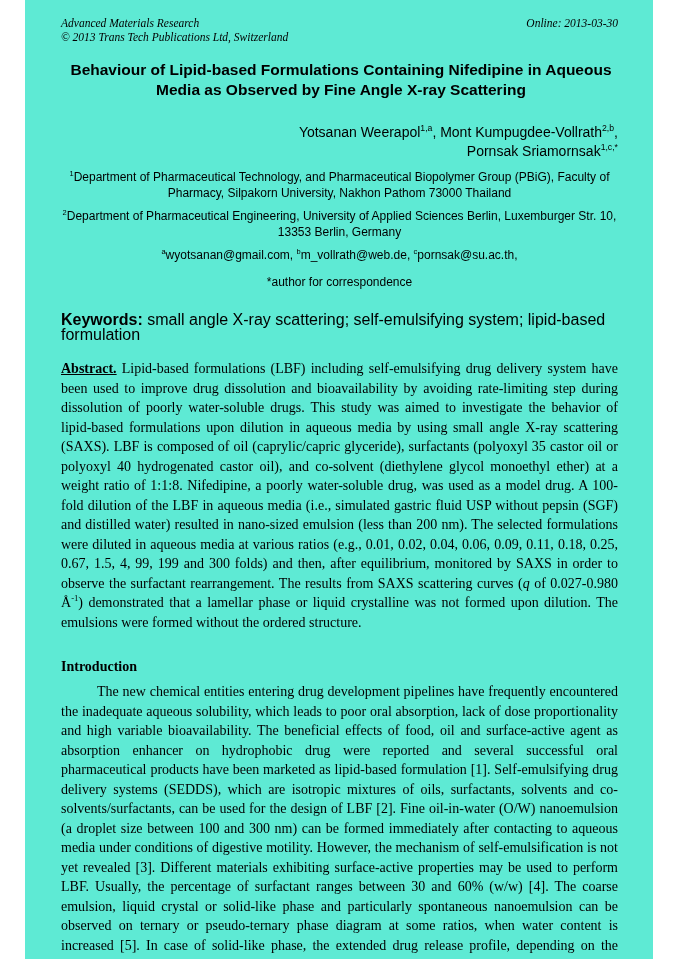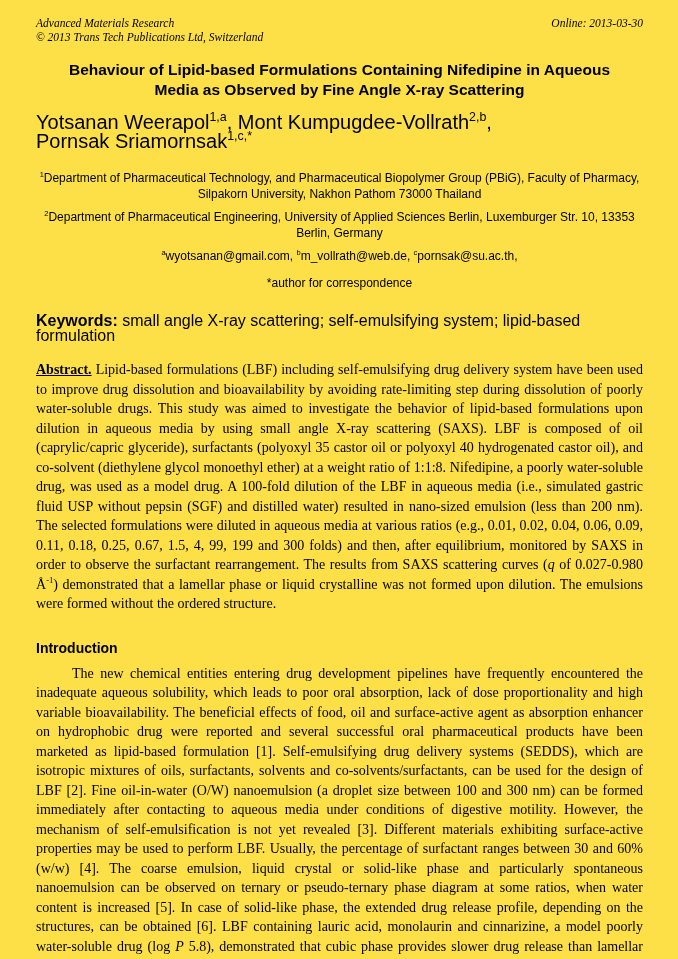--- a/index.html
+++ b/index.html
@@ -2,24 +2,24 @@
 <html><head>
 <meta charset="utf-8">
 <style>
   html, body {
     margin: 0;
     padding: 0;
     background: #ffffff;
   }
   .page {
     position: relative;
-    width: 678px;
+    width: 628px;
     height: 959px;
     margin: 0 auto;
-    background: #fde047;
+    background: #5eead4;
     color: #000000;
     box-sizing: border-box;
     padding: 16px 35px 0 36px;
     overflow: hidden;
     font-family: "Liberation Serif", serif;
   }
   
   .jheader {
     display: flex;
     justify-content: space-between;
@@ -36,40 +36,40 @@
     margin: 16px auto 0;
     text-align: center;
     font-family: "Liberation Sans", sans-serif;
     font-weight: bold;
     font-size: 15.5px;
     line-height: 19.5px;
     width: 560px;
   }
   
   .authors {
-    margin-top: 14px;
-    text-align: left;
+    margin-top: 24px;
+    text-align: right;
     font-family: "Liberation Sans", sans-serif;
-    font-size: 20px;
+    font-size: 14px;
     line-height: 18.5px;
   }
   sup {
     font-size: 0.62em;
     line-height: 0;
     vertical-align: super;
   }
   
   .affil {
     margin-top: 8px;
     text-align: center;
     font-family: "Liberation Sans", sans-serif;
     font-size: 12px;
     line-height: 15.5px;
   }
-  .affil.first { margin-top: 21px; }
+  .affil.first { margin-top: 10px; }
   .emails {
     margin-top: 8px;
     text-align: center;
     font-family: "Liberation Sans", sans-serif;
     font-size: 12px;
     line-height: 15.5px;
   }
   .correspondence {
     margin-top: 11px;
     text-align: center;
@@ -89,21 +89,21 @@
   .bodytext {
     font-family: "Liberation Serif", serif;
     font-size: 14px;
     line-height: 19.5px;
     text-align: justify;
   }
   .abstract { margin-top: 17px; }
   .abstract .abs-label { font-weight: bold; text-decoration: underline; }
   .section-heading {
     margin-top: 25px;
-    font-family: Liberation Sans, sans-serif;
+    font-family: Liberation Serif, serif;
     font-weight: bold;
     font-size: 14px;
     line-height: 19px;
   }
   .intro-para {
     margin-top: 6px;
     text-indent: 36px;
   }
   .it { font-style: italic; }
 </style>

